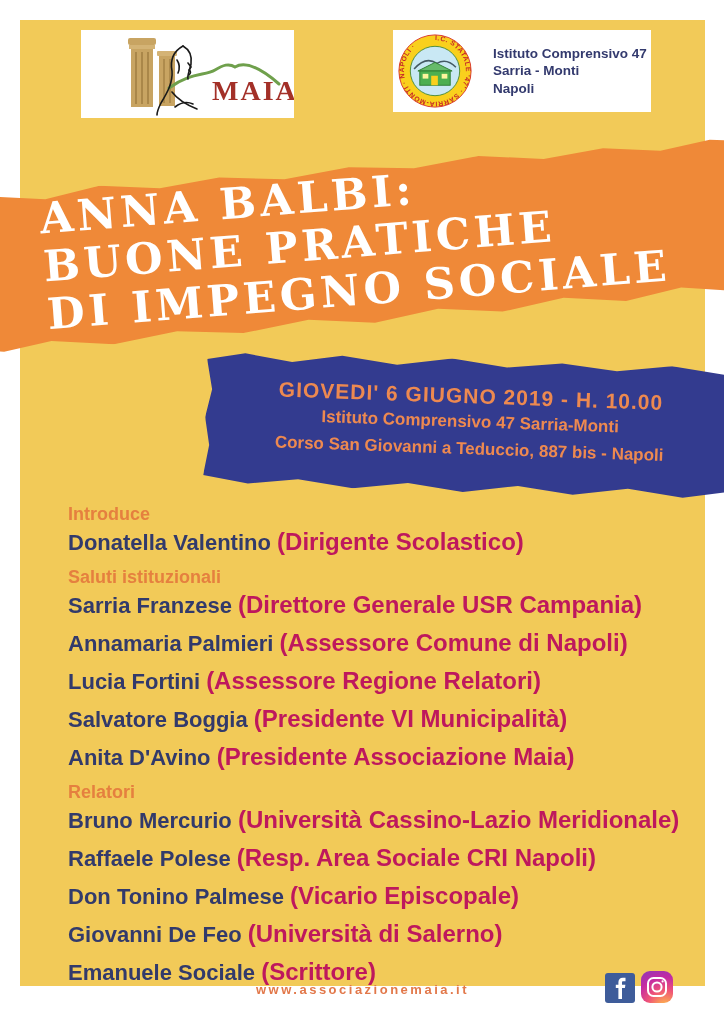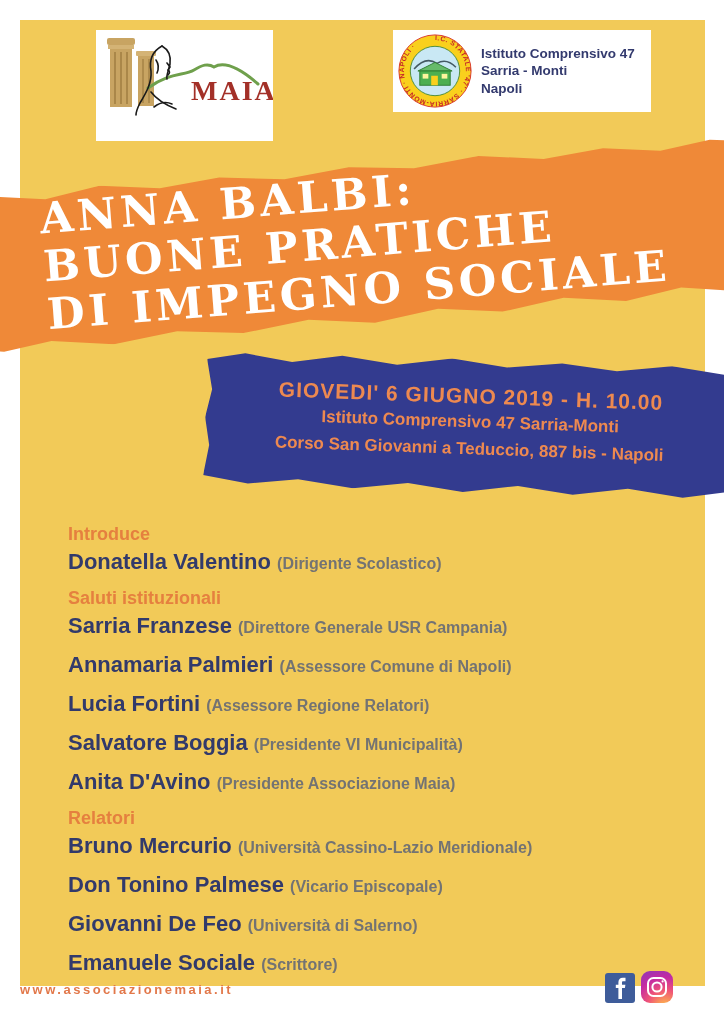--- a/index.html
+++ b/index.html
@@ -3,24 +3,24 @@
 <meta charset="utf-8">
 <style>
   html,body{margin:0;padding:0;}
   .page{
     position:relative;width:724px;height:1024px;background:#ffffff;
     overflow:hidden;font-family:"Liberation Sans",sans-serif;
   }
   .canvas{position:absolute;left:20px;top:20px;width:685px;height:966px;background:#F2CA58;}
   
   .logo-card{position:absolute;background:#ffffff;}
-  .logo-card.maia{left:96px;top:30px;width:177px;height:111px;}
+  .logo-card.maia{left:81px;top:30px;width:177px;height:88px;padding-left:36px;}
   .logo-card.school{left:393px;top:30px;width:258px;height:82px;display:flex;align-items:center;}
   .school-seal{width:76px;height:76px;margin-left:4px;flex:0 0 auto;}
-  .school-name{color:#333A6E;font-weight:bold;font-size:13.5px;line-height:17.5px;margin-left:8px;}
+  .school-name{color:#333A6E;font-weight:bold;font-size:13.5px;line-height:17.5px;margin-left:20px;}
   
   .orange-band{
     position:absolute;left:-45px;top:162px;width:800px;height:170px;background:#EF8938;
     transform:rotate(-4.5deg);
     clip-path:polygon(0 12px,40px 6px,95px 13px,150px 4px,210px 11px,270px 5px,335px 12px,400px 5px,465px 11px,530px 4px,595px 12px,655px 6px,712px 13px,762px 6px,800px 10px,794px 42px,800px 78px,792px 112px,798px 148px,772px 158px,722px 151px,666px 160px,604px 152px,542px 161px,478px 153px,414px 162px,348px 154px,282px 162px,216px 155px,152px 163px,90px 155px,42px 162px,0 156px,6px 126px,0 96px,8px 62px,2px 32px);
   }
   .orange-band .title-line{
     color:#ffffff;font-family:"DejaVu Serif",serif;font-weight:bold;
     font-size:43px;line-height:48px;letter-spacing:4px;padding-left:88px;white-space:nowrap;
   }
@@ -28,28 +28,28 @@
   
   .blue-band{
     position:absolute;left:205px;top:355px;width:575px;height:142px;background:#333B8F;
     transform:rotate(2deg);box-sizing:border-box;padding:30px 55px 0 10px;text-align:center;
     clip-path:polygon(0 14px,38px 7px,85px 14px,135px 6px,190px 13px,245px 5px,300px 12px,355px 6px,410px 12px,465px 5px,520px 12px,575px 8px,570px 40px,575px 72px,569px 104px,574px 134px,530px 128px,480px 136px,425px 129px,370px 137px,315px 130px,260px 138px,205px 131px,150px 138px,95px 131px,45px 137px,0 130px,5px 100px,0 72px,6px 44px);
   }
   .blue-band .date{color:#ED8950;font-weight:bold;font-size:21px;letter-spacing:1px;white-space:nowrap;}
   .blue-band .venue{color:#ED8950;font-weight:bold;font-size:17px;line-height:27px;white-space:nowrap;}
   .blue-band .venue:first-of-type{margin-top:12px;}
   
-  .program{position:absolute;left:68px;top:500px;width:630px;margin-top:20px;}
+  .program{position:absolute;left:68px;top:500px;width:630px;}
   .section-heading{color:#E5803F;font-weight:bold;font-size:18px;line-height:20px;margin:4px 0 5px 0;}
   .entry{font-size:22px;line-height:26px;margin:0 0 11px 0;white-space:nowrap;}
   .entry .pname{color:#323A6B;font-weight:bold;}
-  .entry .prole{color:#737373;font-weight:bold;font-size:16px;}
+  .entry .prole{color:#be185d;font-weight:bold;font-size:24px;}
   
   .footer-url{
-    position:absolute;left:20px;top:982px;width:685px;text-align:left;
+    position:absolute;left:20px;top:982px;width:685px;text-align:center;
     color:#E2784A;font-weight:bold;font-size:13px;letter-spacing:2.5px;
   }
   .fb-icon{position:absolute;left:605px;top:973px;width:30px;height:30px;background:#3E5C9A;border-radius:3px;}
   .ig-icon{
     position:absolute;left:641px;top:971px;width:32px;height:32px;border-radius:9px;
     background:radial-gradient(circle at 75% 115%,#FDB14F 8%,#F05576 40%,#C32AA3 70%,#8A3AB9 100%);
   }
   .fb-icon svg,.ig-icon svg{display:block;width:100%;height:100%;}
 </style>
 </head>
@@ -154,20 +154,24 @@
       <span class="pname">Anita D'Avino</span>
       <span class="prole">(Presidente Associazione Maia)</span>
     </div>
 
     <div class="section-heading">Relatori</div>
     <div class="entry">
       <span class="pname">Bruno Mercurio</span>
       <span class="prole">(Università Cassino-Lazio Meridionale)</span>
     </div>
     <div class="entry">
+      <span class="pname">Raffaele Polese</span>
+      <span class="prole">(Resp. Area Sociale CRI Napoli)</span>
+    </div>
+    <div class="entry">
       <span class="pname">Don Tonino Palmese</span>
       <span class="prole">(Vicario Episcopale)</span>
     </div>
     <div class="entry">
       <span class="pname">Giovanni De Feo</span>
       <span class="prole">(Università di Salerno)</span>
     </div>
     <div class="entry">
       <span class="pname">Emanuele Sociale</span>
       <span class="prole">(Scrittore)</span>

